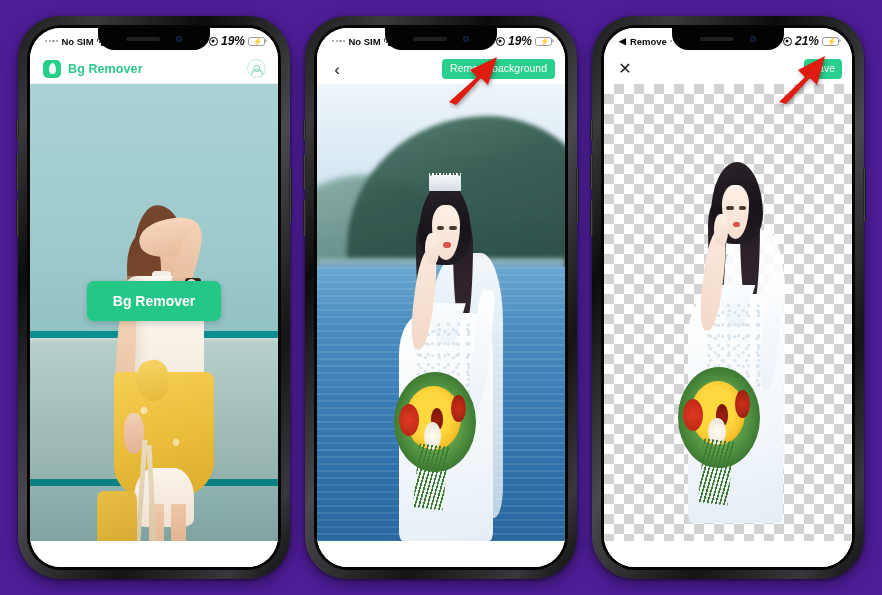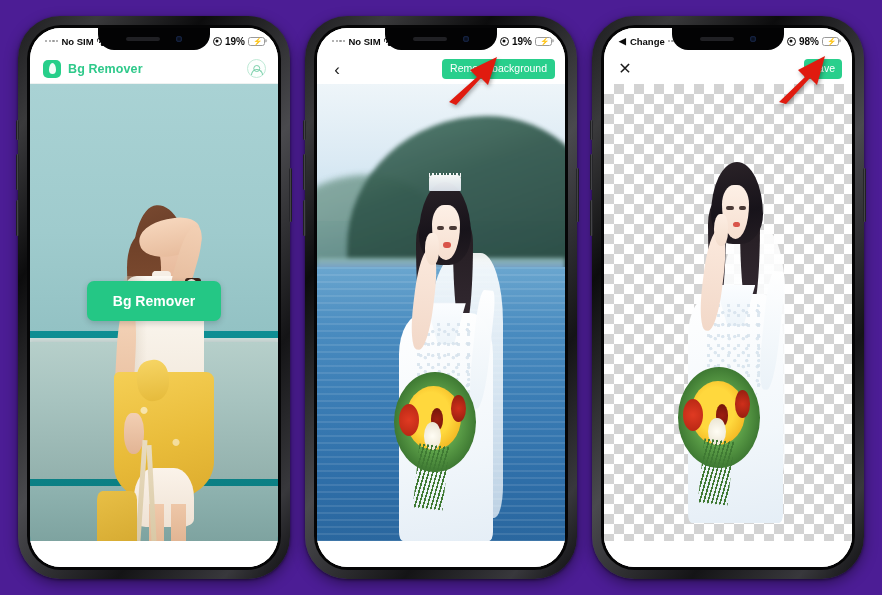--- a/index.html
+++ b/index.html
@@ -111,21 +111,21 @@
   .loc {
     width: 9px; height: 9px; border-radius: 50%;
     border: 1.3px solid #0b0b0b;
     position: relative;
   }
   .loc::after {
     content:''; position:absolute; left: 50%; top: 50%;
     transform: translate(-50%,-50%);
     width: 3px; height: 3px; border-radius: 50%; background: #0b0b0b;
   }
-  .pct { font-size: 10px; font-weight: bold; }
+  .pct { font-size: 12px; font-weight: bold; font-style: italic; }
   .battery {
     position: relative; width: 17px; height: 9px;
     border: 1.2px solid #9a9a9a; border-radius: 2.6px;
     padding: 1px;
   }
   .battery::after {
     content:''; position: absolute; right: -3px; top: 50%;
     transform: translateY(-50%);
     width: 1.6px; height: 3.4px; border-radius: 0 1px 1px 0;
     background: #bdbdbd;
@@ -611,37 +611,37 @@
       <div class="screen">
         <div class="notch">
           <span class="speaker"></span>
           <span class="cam"></span>
         </div>
         <div class="body">
 
           <div class="statusbar">
             <span class="sb-left">
               <span class="back-arrow-glyph">◀</span>
-              <span class="carrier">Change</span>
+              <span class="carrier">Remove</span>
               <span class="dots">
                   <i></i>
                   <i></i>
                   <i></i>
                   <i></i>
                 </span>
               <span class="wifi">
                   <b></b>
                   <b></b>
                   <b class="dot"></b>
                 </span>
             </span>
             <span class="sb-mid">5:33 PM</span>
             <span class="sb-right">
               <span class="loc"></span>
-              <span class="pct">98%</span>
+              <span class="pct">21%</span>
               <span class="battery">
                 <span class="fill" style="width:36%"></span><span class="bolt">⚡</span>
               </span>
             </span>
           </div>
 
           <div class="navbar">
             <span class="nav-close">✕</span>
             <span class="nav-actions">
               <button class="pill small">Save</button>

